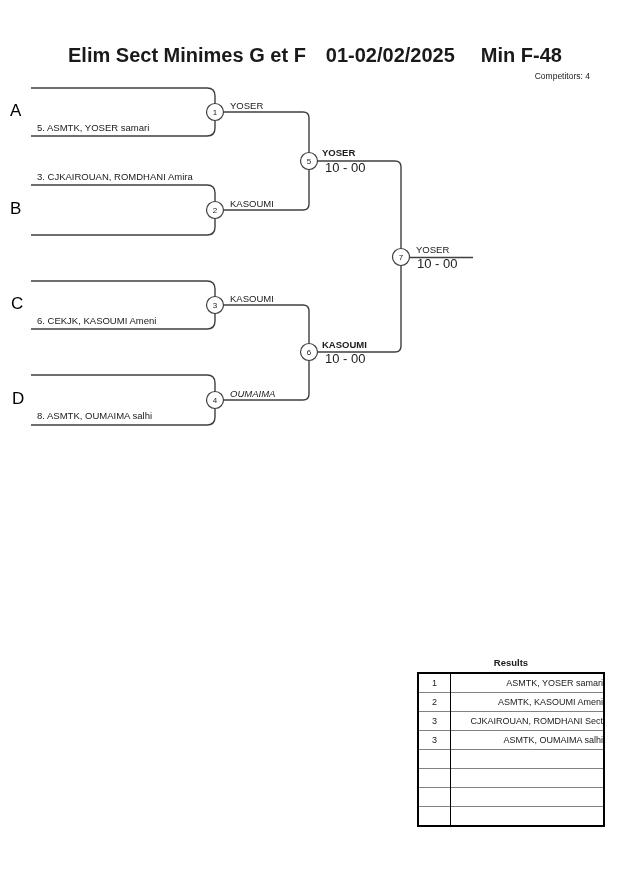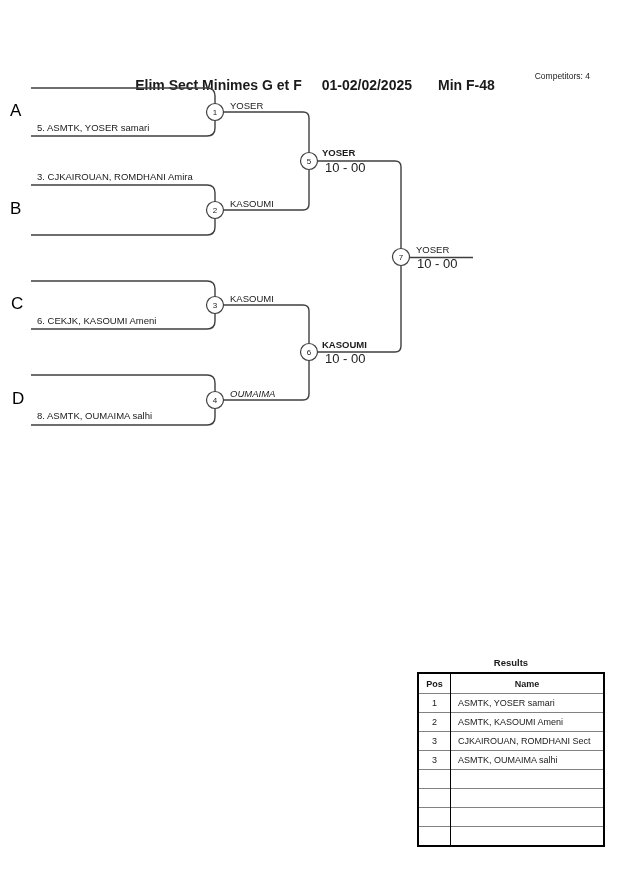--- a/index.html
+++ b/index.html
@@ -5,21 +5,21 @@
   html,body{margin:0;padding:0;background:#e8e8e8;}
   .page{
     position:relative;width:630px;height:891px;background:#ffffff;
     font-family:"Liberation Sans", sans-serif;color:#1a1a1a;overflow:hidden;
     margin:0 auto;
   }
   .abs{position:absolute;}
   .title-row{
     position:absolute;top:44px;left:0;right:0;
     display:flex;justify-content:center;align-items:flex-start;
-    font-weight:bold;font-size:14px;white-space:nowrap;margin-top:33px;
+    font-weight:bold;font-size:20px;white-space:nowrap;
   }
   .title-date{margin-left:20px;}
   .title-cat{margin-left:26px;}
   .competitors{
     position:absolute;top:71px;right:40px;font-size:8.5px;color:#1a1a1a;
   }
   .letter{font-size:17px;line-height:19px;color:#000;}
   .name-lbl{font-size:9.5px;line-height:10px;white-space:nowrap;text-align:center;}
   .winner-sm{font-size:9.5px;line-height:10px;white-space:nowrap;}
   .winner-bold{font-size:9.5px;line-height:10px;font-weight:bold;white-space:nowrap;}
@@ -34,21 +34,21 @@
     border-collapse:collapse;table-layout:fixed;
     border:2px solid #000;font-size:9px;
   }
   table.results th, table.results td{
     border-top:1.5px solid #828282;
     padding:0;height:18px;vertical-align:middle;
     overflow:hidden;white-space:nowrap;
   }
   table.results th{height:19px;font-weight:bold;font-size:9px;border-top:none;}
   table.results .col-pos{width:31px;text-align:center;border-right:1px solid #000;}
-  table.results .col-name{text-align:left;padding-left:7px;}
+  table.results .col-name{text-align:right;padding-left:7px;}
   table.results th.col-name{text-align:center;padding-left:0;}
 </style>
 </head>
 <body>
 
 <div class="page">
 
   <div class="title-row">
     <span>Elim Sect Minimes G et F</span>
     <span class="title-date">01-02/02/2025</span>
@@ -113,24 +113,20 @@
   <div class="abs score" style="left:325px;top:163.5px;">10 - 00</div>
   <div class="abs winner-bold" style="left:322px;top:340px;">KASOUMI</div>
   <div class="abs score" style="left:325px;top:354.5px;">10 - 00</div>
 
   <div class="abs winner-sm" style="left:416px;top:245px;">YOSER</div>
   <div class="abs score" style="left:417px;top:260px;">10 - 00</div>
 
   <div class="results-title">Results</div>
   <table class="results">
     <tbody>
-        <tr>
-      <th class="col-pos">Pos</th>
-      <th class="col-name">Name</th>
-    </tr>
     <tr>
       <td class="col-pos">1</td>
       <td class="col-name">ASMTK, YOSER samari</td>
     </tr>
     <tr>
       <td class="col-pos">2</td>
       <td class="col-name">ASMTK, KASOUMI Ameni</td>
     </tr>
     <tr>
       <td class="col-pos">3</td>

